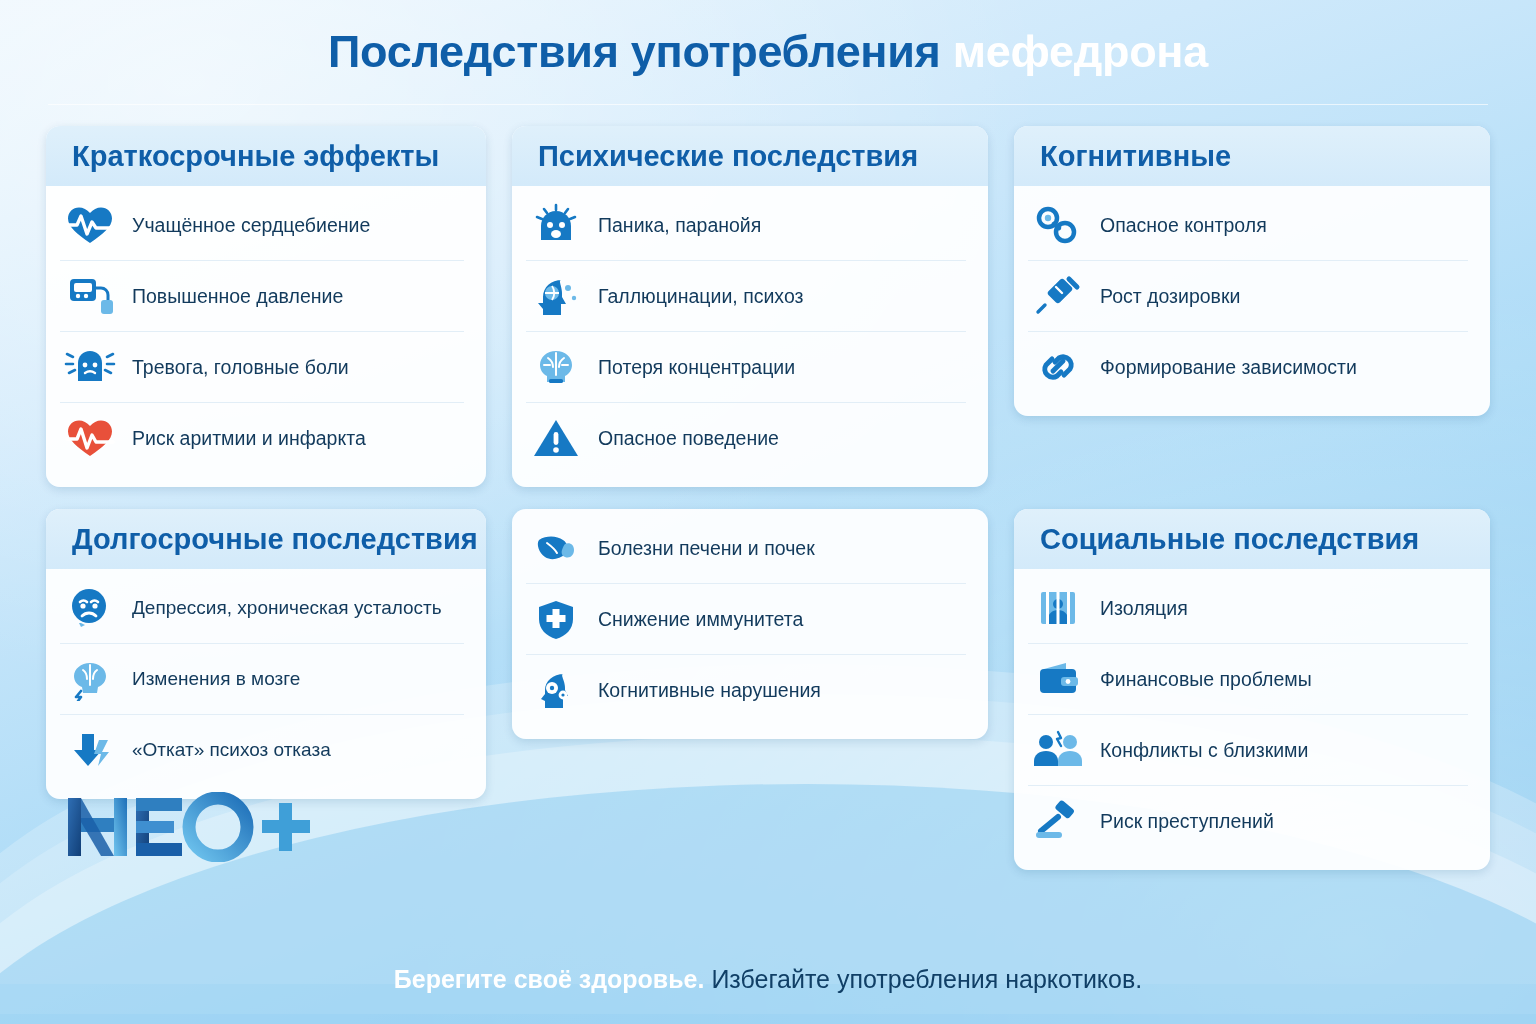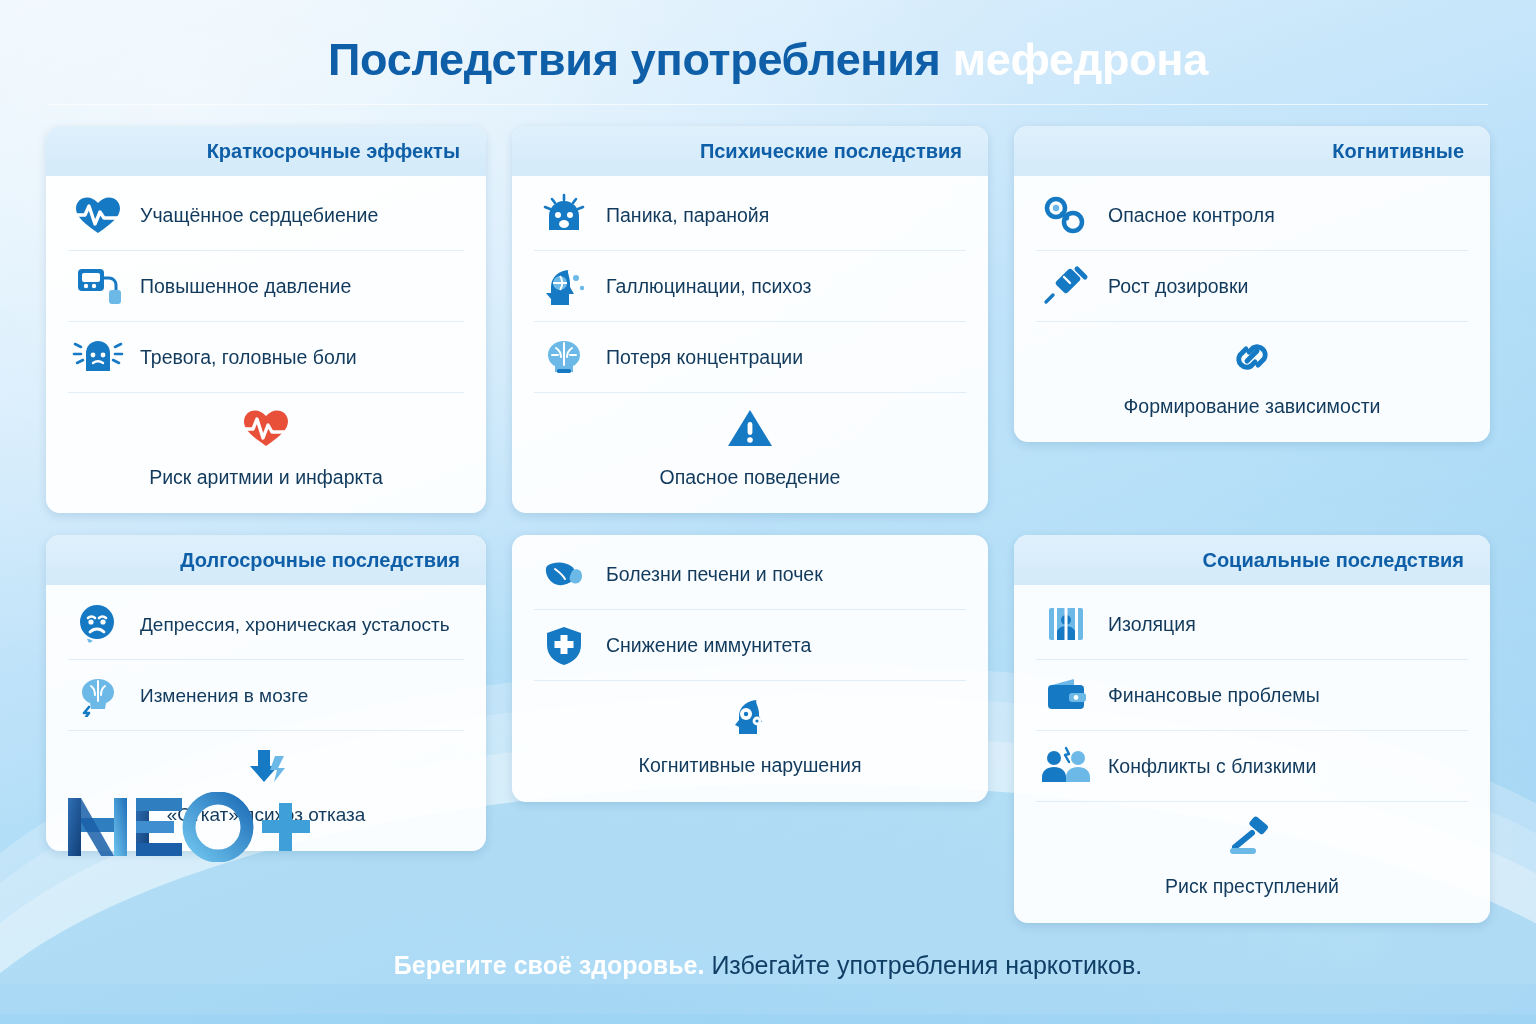--- a/index.html
+++ b/index.html
@@ -33,21 +33,21 @@
     pointer-events: none;
   }
   .swoosh.s1 { bottom: 40px;  background: rgba(255,255,255,0.22); }
   .swoosh.s2 { bottom: 10px;  background: rgba(255,255,255,0.18); }
   .swoosh.s3 { bottom: -30px; background: rgba(255,255,255,0.25); }
   .swoosh.s4 { bottom: -80px; background: rgba(130,200,240,0.45); }
 
   
   .header {
     position: absolute;
-    top: 8px; left: 0; right: 0;
+    top: 0; left: 0; right: 0;
     height: 104px;
     display: flex;
     align-items: center;
     justify-content: center;
   }
   .title {
     font-size: 45px;
     font-weight: bold;
     letter-spacing: -0.3px;
     color: #0f5ea8;
@@ -81,38 +81,37 @@
     box-shadow: 0 3px 10px rgba(10,70,120,0.14);
     overflow: hidden;
     align-self: start;
   }
   .card-head {
     background: linear-gradient(180deg, #dff0fb 0%, #d3eafa 100%);
     padding: 14px 26px 13px 26px;
   }
   .card-head h2 {
     margin: 0;
-    font-size: 20px;
+    font-size: 29px;
     font-weight: bold;
     color: #0f5ea8;
     white-space: nowrap;
-    text-align: right;
   }
   .card-body {
-    padding: 4px 22px 14px 22px;
+    padding: 4px 22px 14px 14px;
   }
   .row {
     display: flex;
     align-items: center;
     gap: 14px;
     padding: 11px 2px;
     border-bottom: 1px solid #e2eef7;
     min-height: 46px;
   }
-  .row:last-child { border-bottom: none; flex-direction: column; }
+  .row:last-child { border-bottom: none; }
   .row .icon {
     width: 56px;
     min-width: 56px;
     height: 48px;
     display: flex;
     align-items: center;
     justify-content: center;
   }
   .row .label {
     font-size: 19.5px;
@@ -127,21 +126,21 @@
     left: 66px;
     top: 792px;
     width: 270px;
     height: 70px;
   }
 
   
   .footer {
     position: absolute;
     left: 0; right: 0;
-    bottom: 44px;
+    bottom: 30px;
     text-align: center;
     font-size: 25px;
     color: #103f66;
   }
   .footer .strong {
     font-weight: bold;
     color: #ffffff;
   }
 </style>
 </head>

